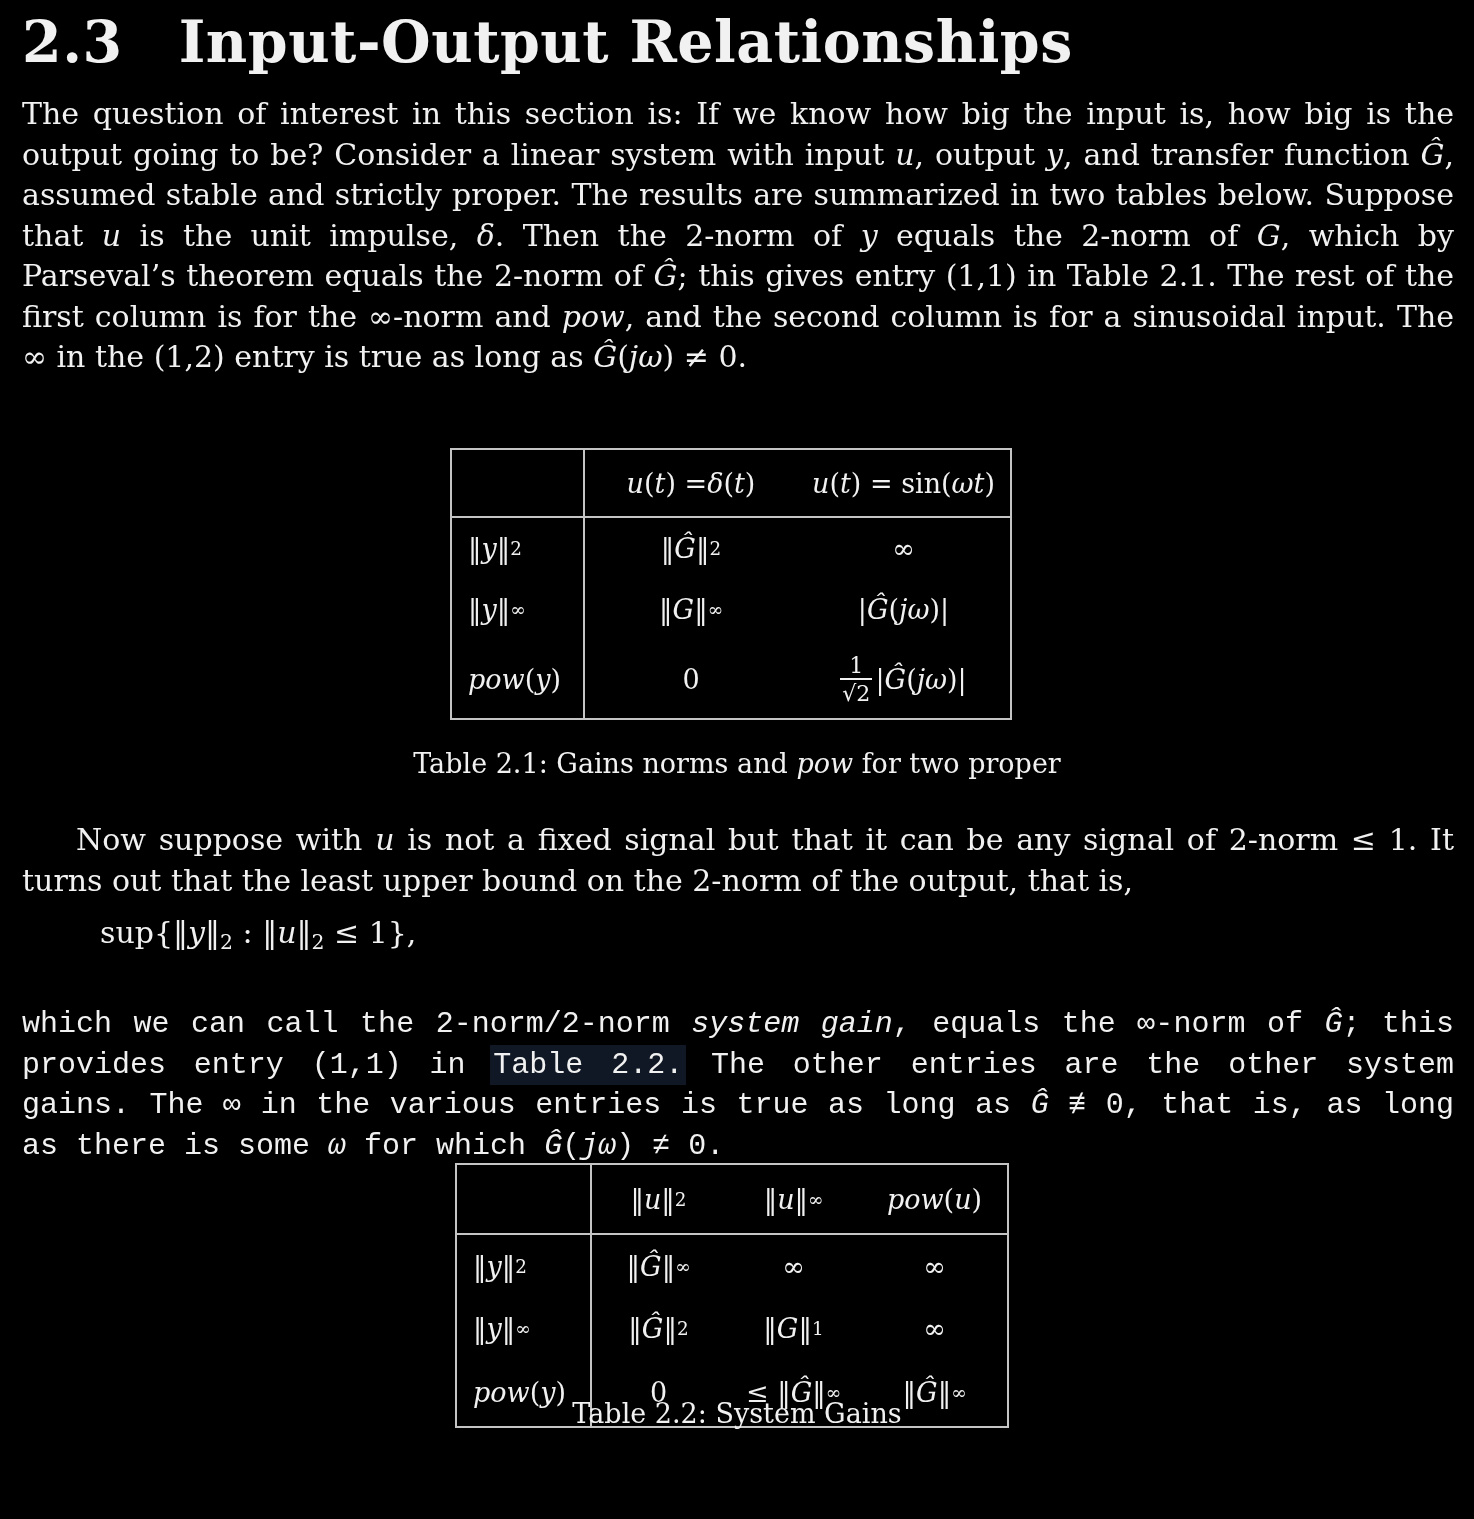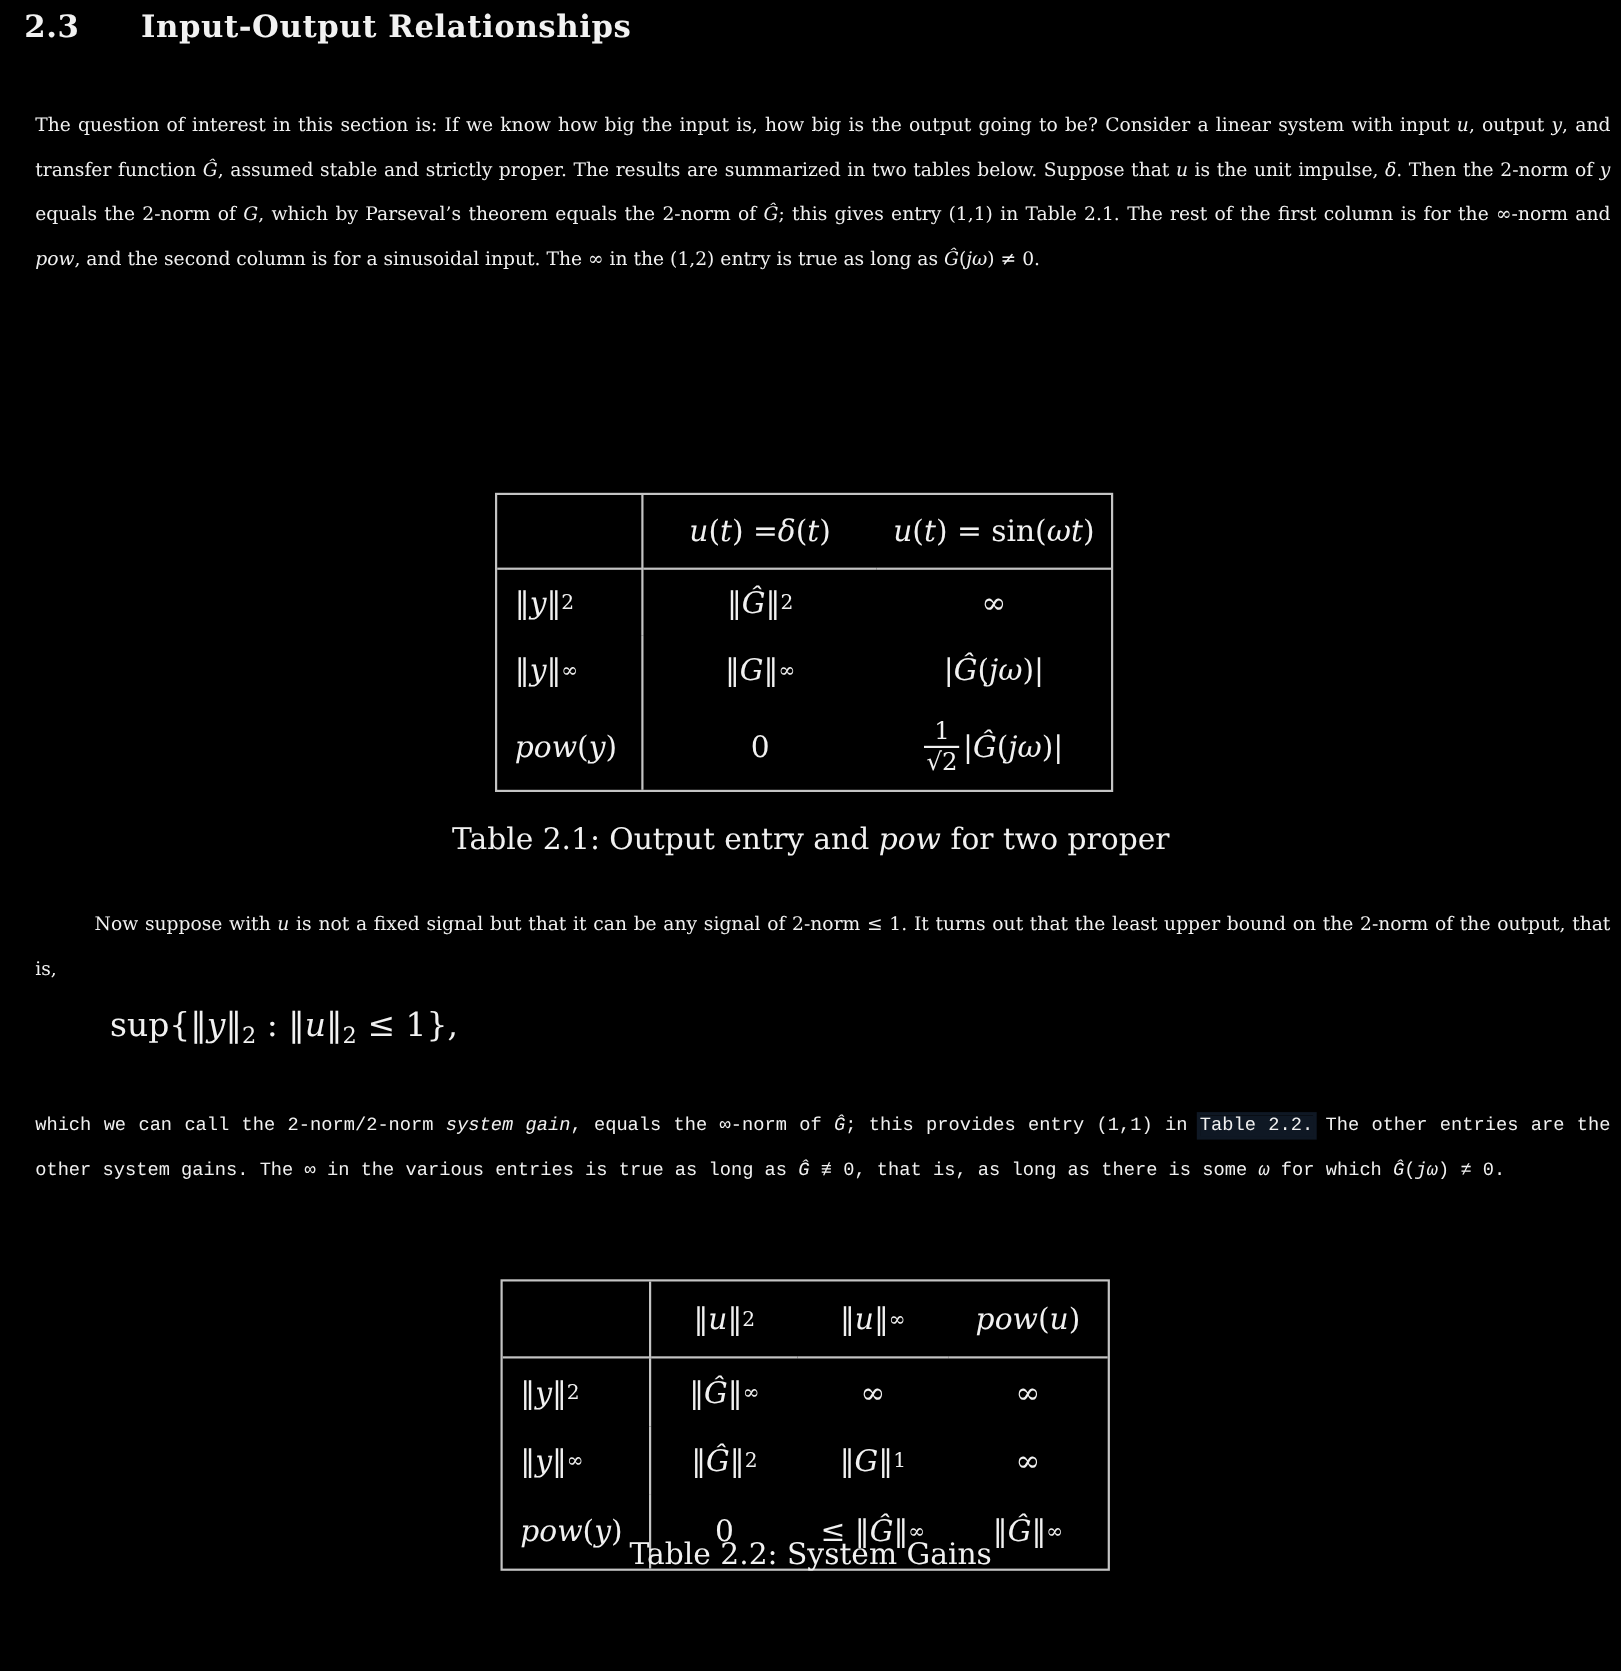--- a/index.html
+++ b/index.html
@@ -12,27 +12,27 @@
   html,body{background:var(--bg);}
   body{
     width:1474px;height:1519px;position:relative;overflow:hidden;
     font-family:"DejaVu Serif","Liberation Serif",serif;
     color:var(--fg);
   }
   .it{font-style:italic;}
   .sb{font-size:0.68em;vertical-align:-0.3em;}
   .hl{background:var(--link-hl);box-shadow:0 0 0 3px var(--link-hl);}
   #heading{
-    position:absolute;left:22px;top:8px;font-size:28px;font-weight:bold;
+    position:absolute;left:22px;top:8px;font-size:57px;font-weight:bold;
     letter-spacing:0.5px;white-space:nowrap;
   }
   #heading .secnum{display:inline-block;margin-right:56px;}
   .para{
-    position:absolute;left:32px;width:1432px;
-    font-size:17px;line-height:40.5px;text-align:justify;
+    position:absolute;left:22px;width:1432px;
+    font-size:30px;line-height:40.5px;text-align:justify;
   }
   #para1{top:94px;}
   #para2{top:820px;text-indent:54px;}
   #para3{top:1004px;font-family:Liberation Mono, monospace;}
   #formula{position:absolute;left:100px;top:915px;font-size:30px;}
   .tbl{
     position:absolute;display:grid;border:2px solid var(--border);
     font-size:27px;
   }
   #table1{left:450px;top:448px;grid-template-columns:133px 212px 213px;grid-template-rows:68px 60px 62px 78px;}
@@ -127,21 +127,21 @@
     </div>
   <div class="c">
     <span class="frac">
       <span class="num">1</span>
       <span class="den">√2</span>
     </span>
     <span><span>|</span><span class="it">Ĝ</span><span>(</span><span class="it">jω</span><span>)|</span></span>
   </div>
 </div>
 
-<div class="caption" id="caption1"><span>Table 2.1: Output entry and </span><span class="it">pow</span><span> for two proper</span></div>
+<div class="caption" id="caption1"><span>Table 2.1: Gains norms and </span><span class="it">pow</span><span> for two proper</span></div>
 
 <p class="para" id="para2"><span>Now suppose with </span><span class="it">u</span><span> is not a fixed signal but that it can be any signal of 2-norm ≤ 1. It turns out that the least upper bound on the 2-norm of the output, that is,</span></p>
 
 <div id="formula"><span>sup{</span><span>‖</span><span class="it">y</span><span>‖</span><span class="sb">2</span><span> : </span><span>‖</span><span class="it">u</span><span>‖</span><span class="sb">2</span><span> ≤ 1},</span></div>
 
 <p class="para" id="para3"><span>which we can call the 2-norm/2-norm </span><span class="it">system gain</span><span>, equals the ∞-norm of </span><span class="it">Ĝ</span><span>; this provides entry (1,1) in </span><span class="hl">Table 2.2.</span><span> The other entries are the other system gains. The ∞ in the various entries is true as long as </span><span class="it">Ĝ</span><span> ≢ 0, that is, as long as there is some </span><span class="it">ω</span><span> for which </span><span class="it">Ĝ</span><span>(</span><span class="it">jω</span><span>) ≠ 0.</span></p>
 
 <div class="tbl" id="table2">
   <div class="c hdrline colline"></div>
   <div class="c hdrline">

